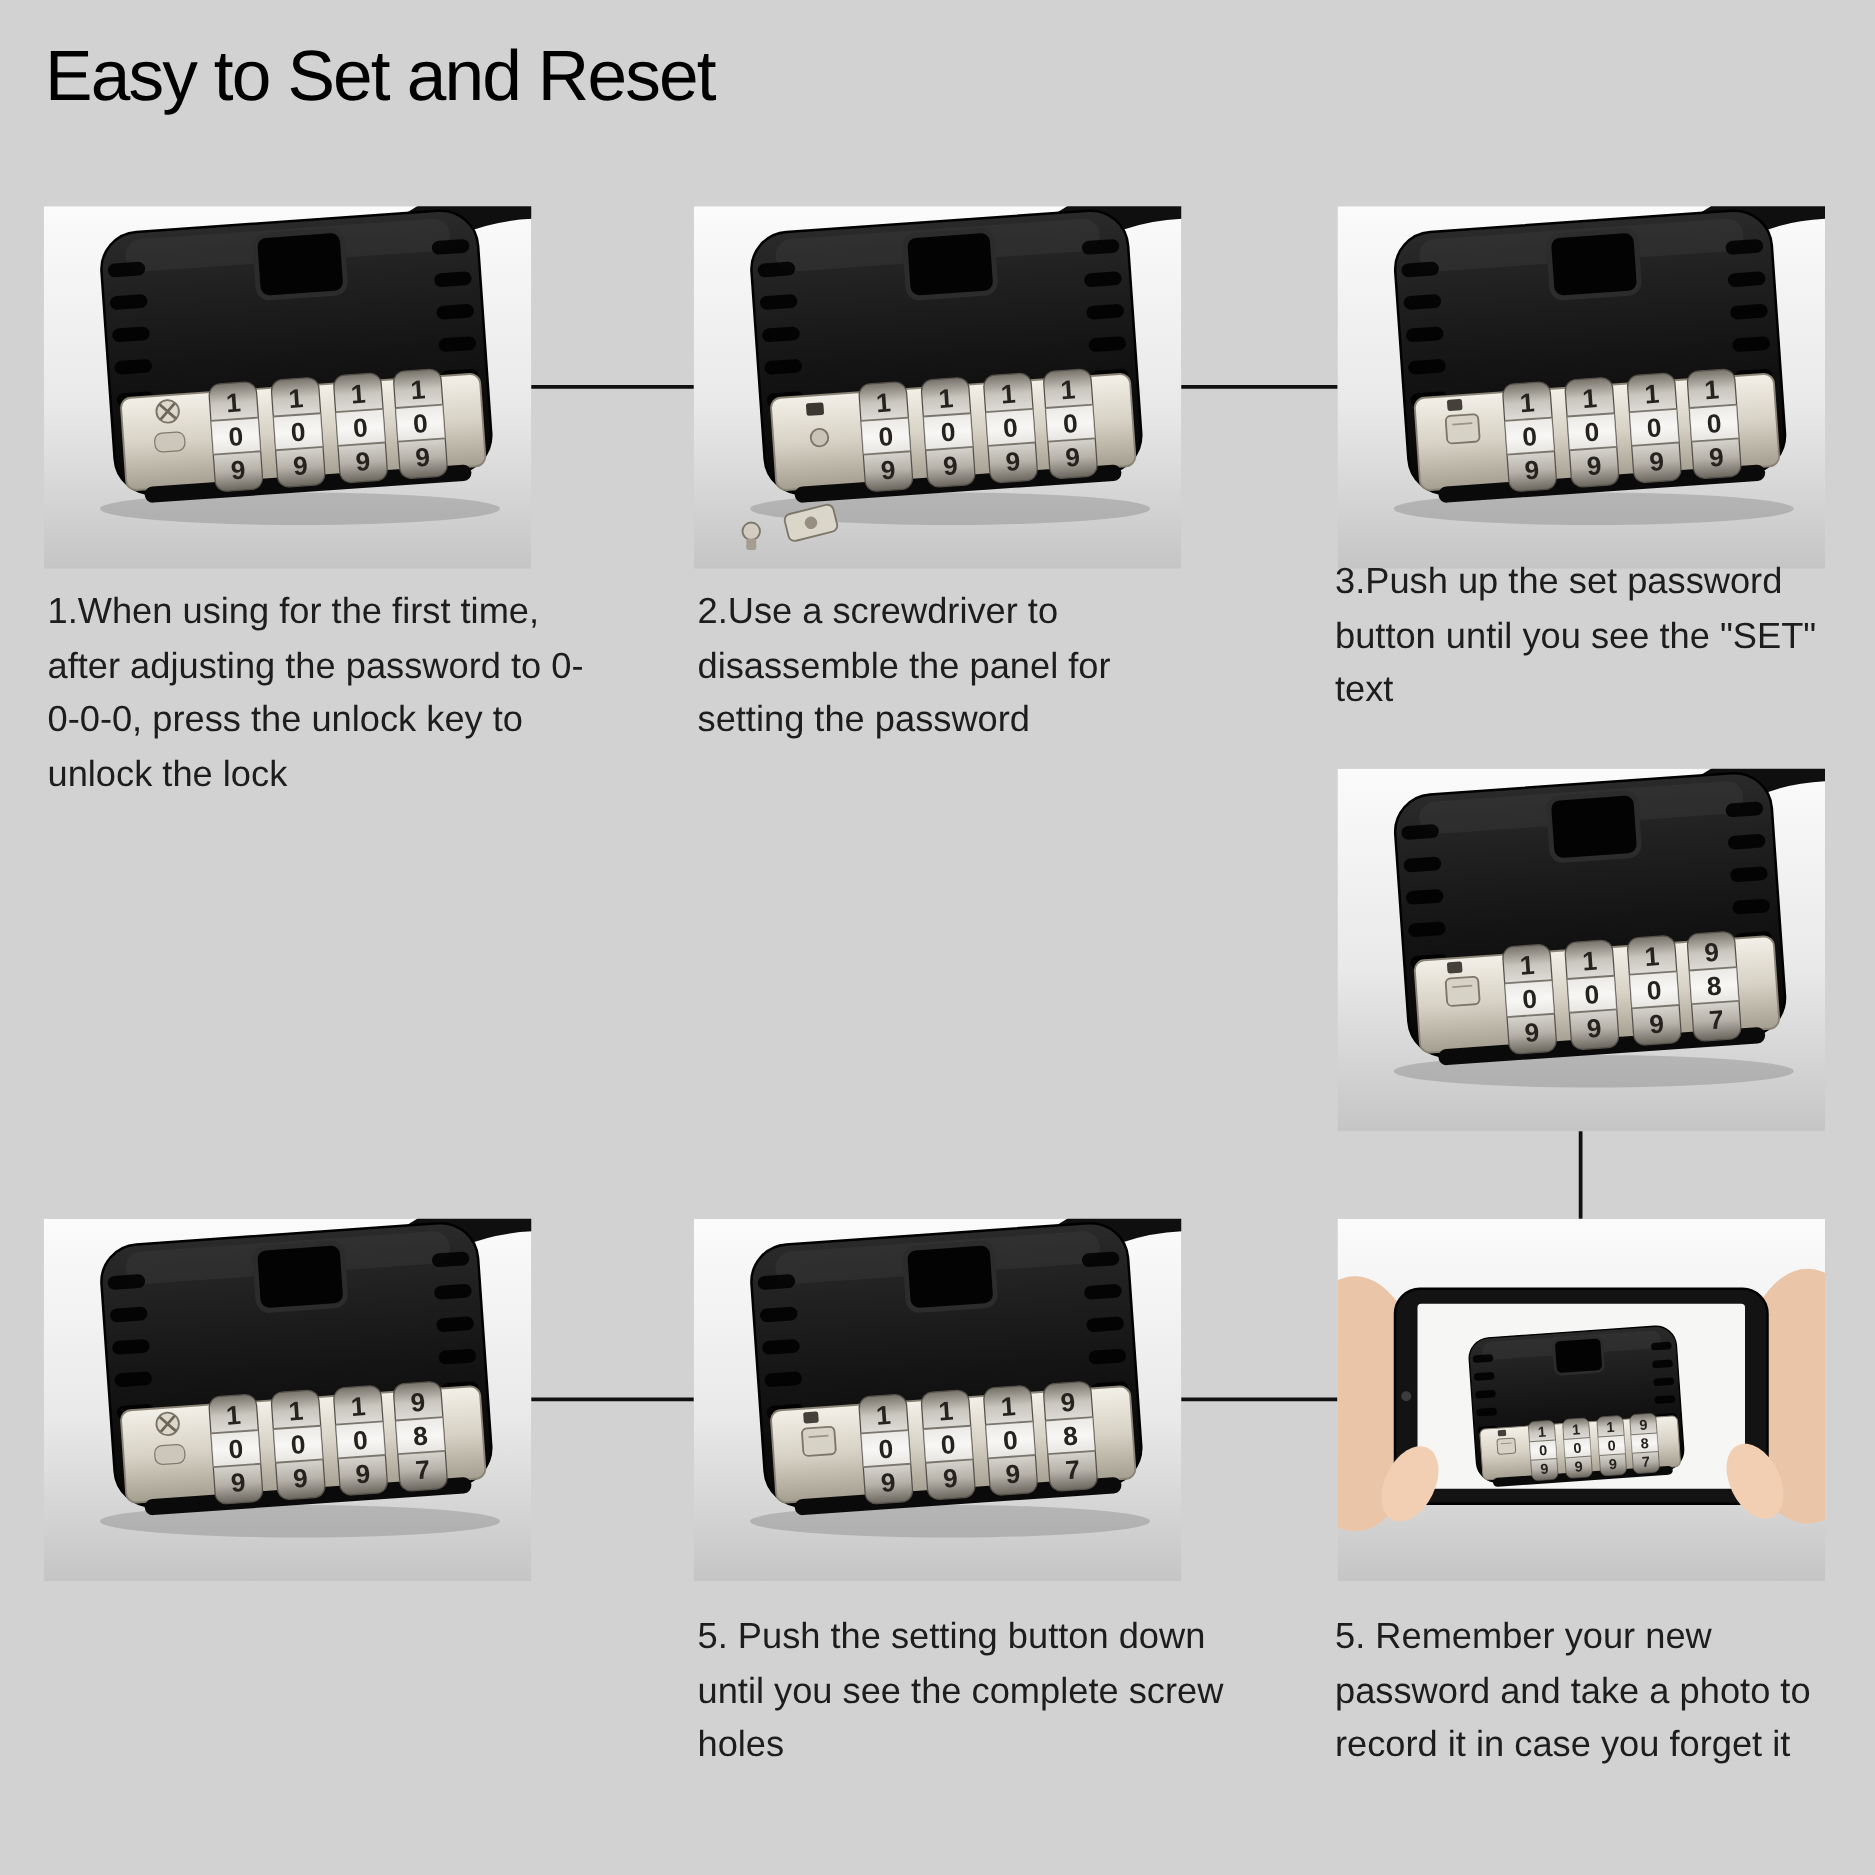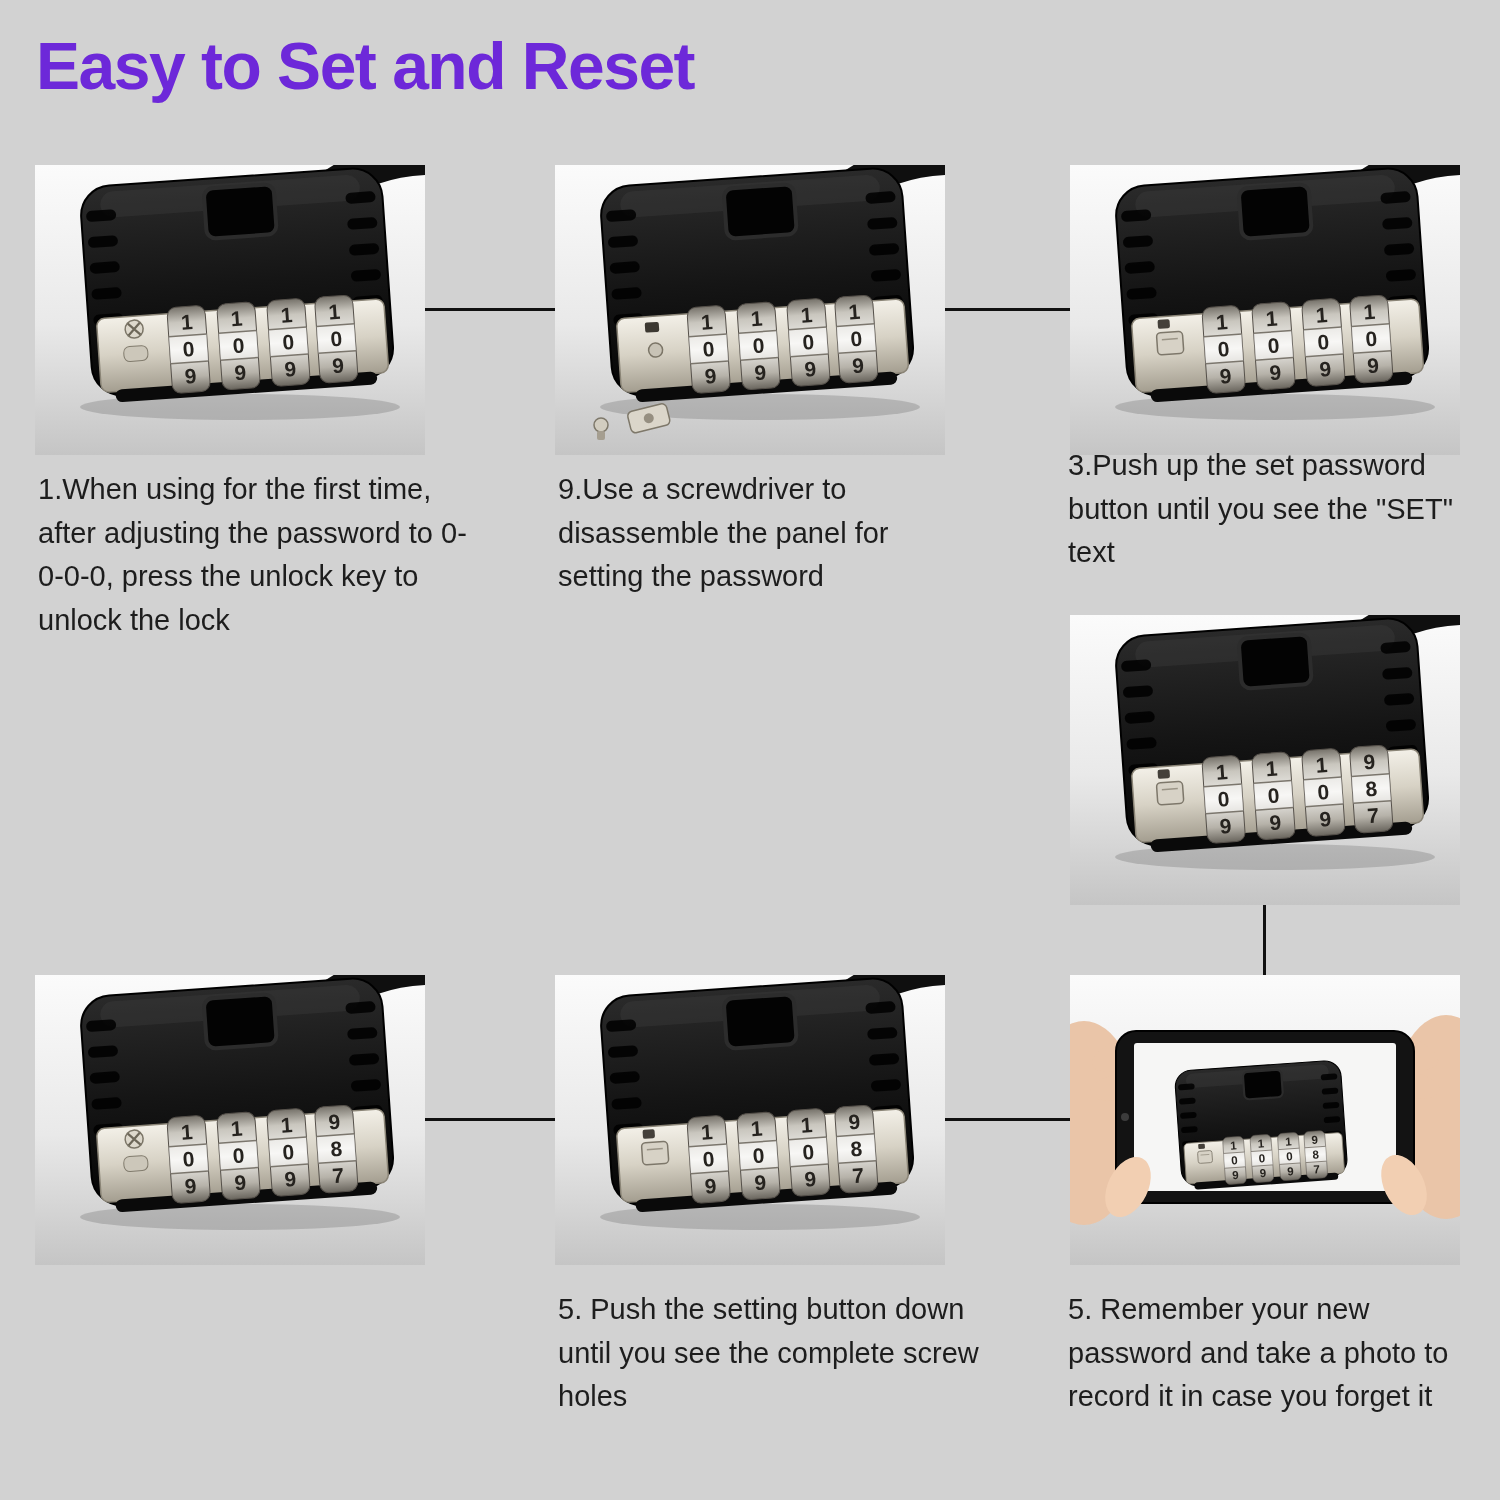--- a/index.html
+++ b/index.html
@@ -1,19 +1,19 @@
 <!DOCTYPE html>
 <html><head>
 <meta charset="utf-8">
 <style>
   *{box-sizing:border-box;margin:0;padding:0}
   html,body{width:1500px;background:#d2d2d2}
   body{font-family:"Liberation Sans",sans-serif}
   .canvas{position:relative;width:1500px;height:1500px;background:#d2d2d2;overflow:hidden}
-  .title{position:absolute;left:36px;top:28px;font-size:66px;font-weight:700;color:#6d28d9;letter-spacing:-1.5px}
+  .title{position:absolute;left:36px;top:28px;font-size:57px;font-weight:400;color:#000000;letter-spacing:-1.5px}
   .panel{position:absolute;width:390px;height:290px;margin:0}
   .panel svg{width:100%;height:100%;display:block}
   .caption{position:absolute;font-size:29px;font-weight:400;color:#1d1d1d;line-height:1.5}
   .connector{position:absolute;background:#111}
   .connector.h{height:3px}
   .connector.v{width:3px}
   .dnum{font-family:"Liberation Sans",sans-serif;font-weight:700;font-size:21px;fill:#26231f;text-anchor:middle}
 </style>
 </head>
 <body>
@@ -536,18 +536,18 @@
     <g>
       <circle cx="97" cy="157" r="9" fill="#ddd8cc" stroke="#7b7567" stroke-width="1.5"></circle>
       <path d="M91 151 L103 163 M103 151 L91 163" stroke="#6d6759" stroke-width="2.2"></path>
       <rect x="85" y="174" width="24" height="15" rx="6" fill="#ccc7ba" stroke="#817b6d"></rect>
           </g>
   </g>
       </svg>
   </figure>
 
   <p class="caption" style="left:38px;top:468px;width:430px">1.When using for the first time, after adjusting the password to 0-0-0-0, press the unlock key to unlock the lock</p>
-  <p class="caption" style="left:558px;top:468px;width:410px">9.Use a screwdriver to disassemble the panel for setting the password</p>
+  <p class="caption" style="left:558px;top:468px;width:410px">2.Use a screwdriver to disassemble the panel for setting the password</p>
   <p class="caption" style="left:1068px;top:444px;width:420px">3.Push up the set password button until you see the "SET" text</p>
   <p class="caption" style="left:1068px;top:1288px;width:420px">5. Remember your new password and take a photo to record it in case you forget it</p>
   <p class="caption" style="left:558px;top:1288px;width:430px">5. Push the setting button down until you see the complete screw holes</p>
 
 </div>
 
 </body></html>

